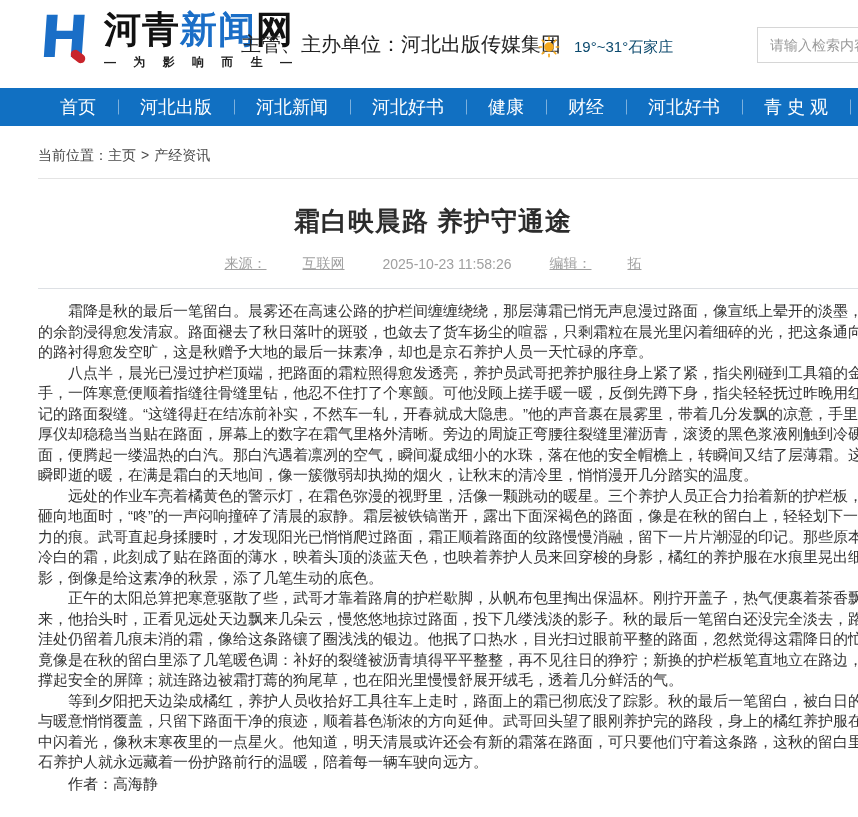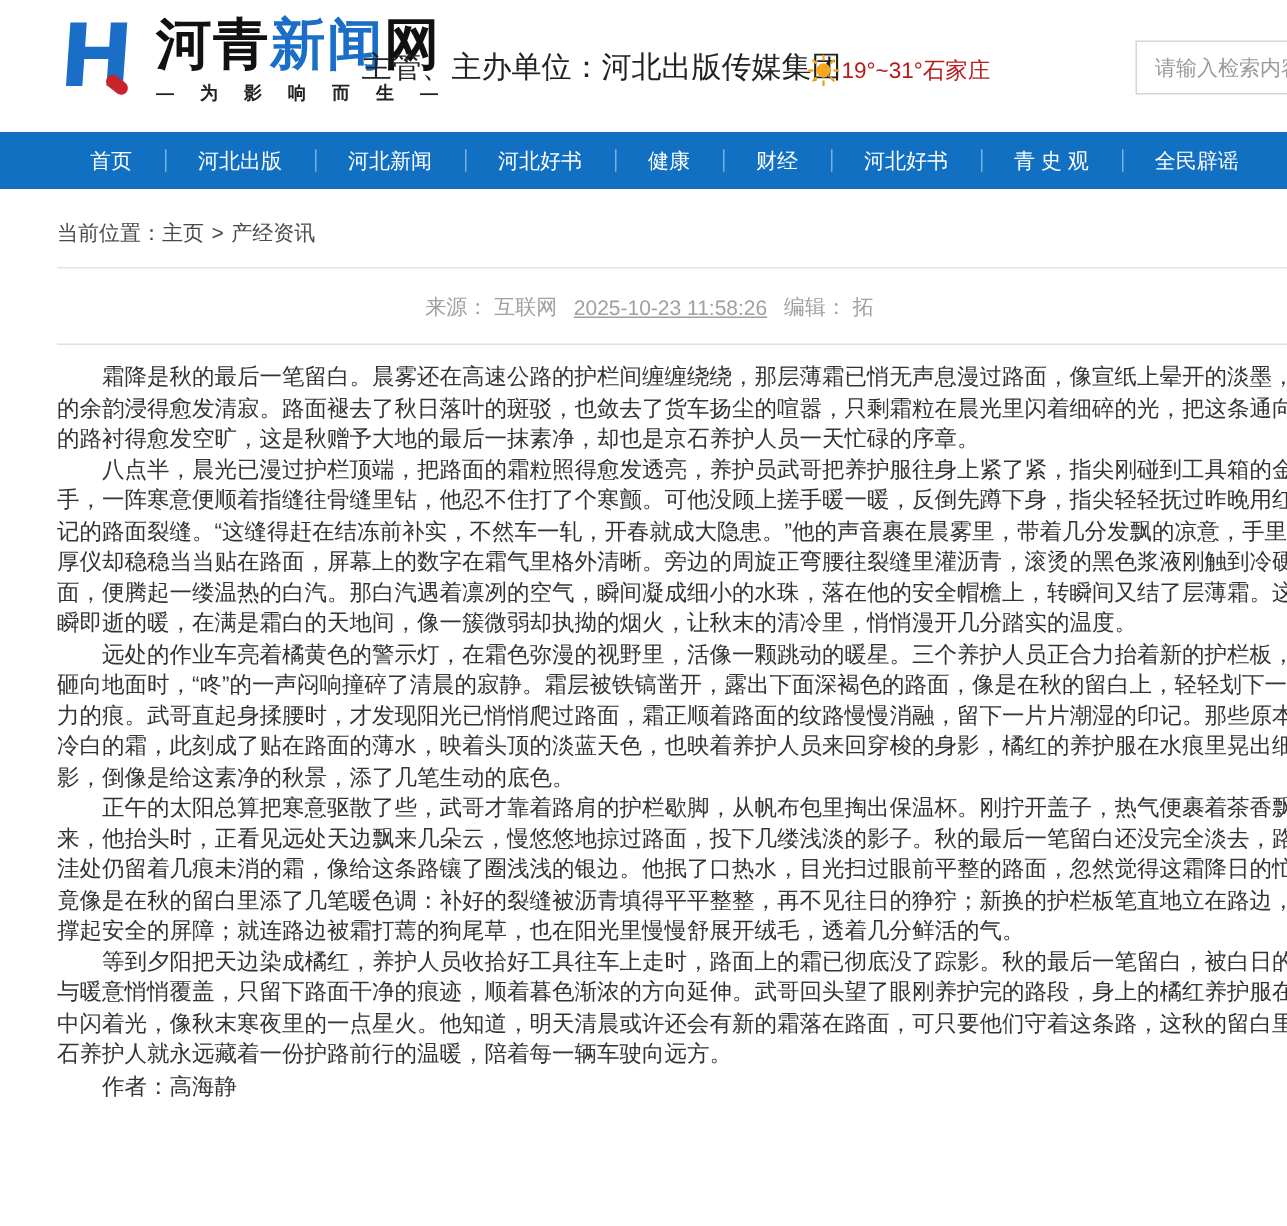--- a/index.html
+++ b/index.html
@@ -11,42 +11,42 @@
   .logo-link{position:absolute;left:40px;top:8px;display:flex;align-items:flex-start;text-decoration:none;cursor:pointer;}
   .logo-mark{position:relative;width:58px;height:62px;margin-right:6px;}
   .logo-mark .h-glyph{position:absolute;left:0;top:0;font-size:58px;line-height:58px;font-weight:bold;color:#1a6ec7;font-family:"DejaVu Sans",sans-serif;transform:skewX(-4deg);}
   .logo-mark .red-dot{position:absolute;left:30px;top:44px;width:16px;height:9px;background:#c9242b;border-radius:5px;transform:rotate(38deg);}
   .brand-text{display:flex;flex-direction:column;}
   .brand-main{font-size:37px;font-weight:bold;color:#111;letter-spacing:1px;line-height:44px;white-space:nowrap;}
   .brand-main .blue{color:#1a6ec7;}
   .brand-tagline{font-size:12px;color:#222;letter-spacing:7px;margin-top:2px;white-space:nowrap;font-weight:bold;}
   .sponsor{position:absolute;left:241px;top:31px;font-size:20px;color:#222;white-space:nowrap;}
   .weather{position:absolute;left:538px;top:36px;display:flex;align-items:center;}
-  .weather-text{font-size:15px;color:#b91c1c;margin-left:1px;white-space:nowrap;}
+  .weather-text{font-size:15px;color:#0c4a6e;margin-left:14px;white-space:nowrap;}
   .search-input{position:absolute;left:757px;top:27px;width:230px;height:36px;box-sizing:border-box;border:1px solid #d6d6d6;padding:0 12px;font-size:14px;color:#333;outline:none;background:#fff;}
   .search-input::placeholder{color:#9b9b9b;}
 
   
   .main-nav{height:38px;background:#1170c2;}
   .main-nav ul{list-style:none;margin:0;padding:0 0 0 38px;display:flex;height:38px;align-items:center;}
-  .main-nav li{position:relative;padding:0 22px;color:#fff;font-size:14px;line-height:38px;white-space:nowrap;cursor:pointer;}
+  .main-nav li{position:relative;padding:0 22px;color:#fff;font-size:18px;line-height:38px;white-space:nowrap;cursor:pointer;}
   .main-nav li + li::before{content:"";position:absolute;left:0;top:50%;transform:translateY(-50%);width:1px;height:15px;background:rgba(255,255,255,.45);}
 
   
   .breadcrumb-row{margin-left:38px;width:940px;border-bottom:1px solid #e4e4e4;padding:21px 0 13px;font-size:14px;color:#4a4a4a;}
   .breadcrumb-row a{color:#4a4a4a;text-decoration:none;cursor:pointer;}
   .crumb-sep{margin:0 5px;color:#4a4a4a;}
 
   
   .article{margin-left:38px;}
   .article-head{width:790px;}
   .article-title{margin:25px 0 0;font-size:26px;font-weight:bold;color:#2c2c2c;text-align:center;letter-spacing:1px;line-height:34px;}
   .article-meta{margin-top:17px;display:flex;justify-content:center;align-items:center;font-size:14px;color:#a0a0a0;white-space:nowrap;}
-  .article-meta .seg{margin:0 9px;text-decoration:underline;}
-  .article-meta .tight{margin:0 2px;}
+  .article-meta .seg{margin:0 20px;}
+  .article-meta .tight{margin:0 18px;text-decoration:underline;}
   .meta-rule{width:940px;border:none;border-top:1px solid #dde0e4;margin:15px 0 0;}
   .article-body{margin-top:12px;width:855px;font-size:15px;line-height:20.5px;color:#333;}
   .article-body p{margin:0;text-indent:2em;}
   .article-author{margin:0;text-indent:2em;font-size:15px;line-height:22px;color:#333;}
 </style>
 </head>
 <body>
 
 <div class="viewport">
   <div class="page">
@@ -95,20 +95,21 @@
         <li>全民辟谣</li>
       </ul>
     </nav>
 
     <div class="breadcrumb-row">
       <span>当前位置：</span><a>主页</a><span class="crumb-sep">&gt;</span><a>产经资讯</a>
     </div>
 
     <article class="article">
       <div class="article-head">
+        <h1 class="article-title">霜白映晨路 养护守通途</h1>
         <div class="article-meta">
           <span class="tight">来源：</span>
           <span class="tight">互联网</span>
           <span class="seg">2025-10-23 11:58:26</span>
           <span class="tight">编辑：</span>
           <span class="tight">拓</span>
         </div>
       </div>
       <hr class="meta-rule">
       <div class="article-body">

